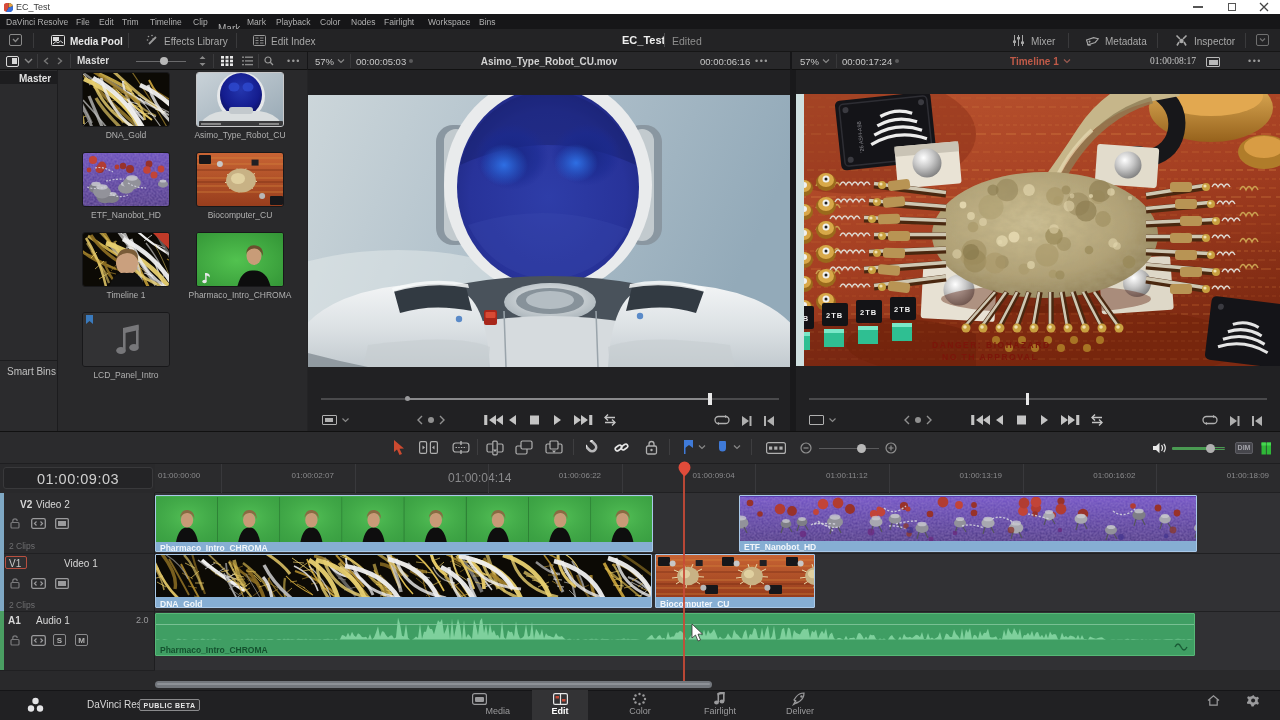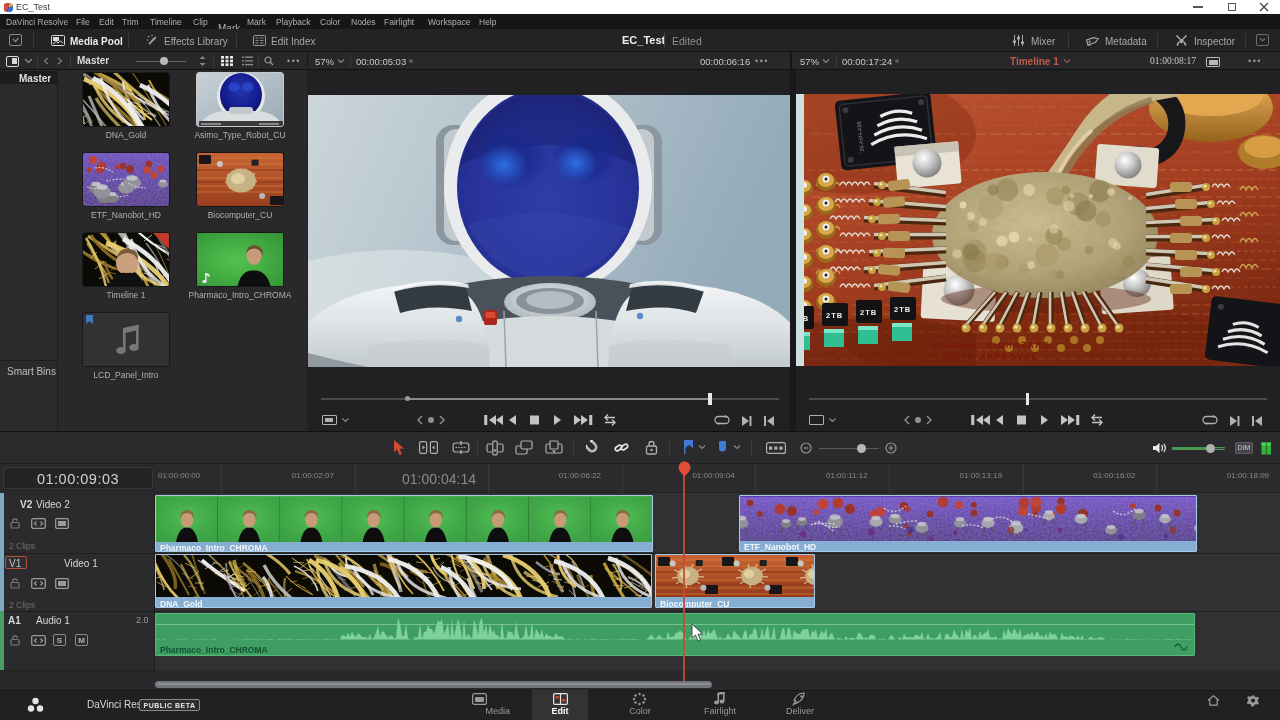--- a/index.html
+++ b/index.html
@@ -30,21 +30,21 @@
 <div class="txt" style="left:122px;top:16.5px;font-size:8.5px;color:#b0b0b0;">Trim</div>
 <div class="txt" style="left:150px;top:16.5px;font-size:8.5px;color:#b0b0b0;">Timeline</div>
 <div class="txt" style="left:193px;top:16.5px;font-size:8.5px;color:#b0b0b0;">Clip</div>
 <div class="txt" style="left:218px;top:23px;font-size:10px;color:#b0b0b0;">Mark</div>
 <div class="txt" style="left:247px;top:16.5px;font-size:8.5px;color:#b0b0b0;">Mark</div>
 <div class="txt" style="left:276px;top:16.5px;font-size:8.5px;color:#b0b0b0;">Playback</div>
 <div class="txt" style="left:320px;top:16.5px;font-size:8.5px;color:#b0b0b0;">Color</div>
 <div class="txt" style="left:351px;top:16.5px;font-size:8.5px;color:#b0b0b0;">Nodes</div>
 <div class="txt" style="left:384px;top:16.5px;font-size:8.5px;color:#b0b0b0;">Fairlight</div>
 <div class="txt" style="left:428px;top:16.5px;font-size:8.5px;color:#b0b0b0;">Workspace</div>
-<div class="txt" style="left:479px;top:16.5px;font-size:8.5px;color:#b0b0b0;">Help</div>
+<div class="txt" style="left:479px;top:16.5px;font-size:8.5px;color:#b0b0b0;">Bins</div>
 <div class="abs" style="left:0;top:29px;width:1280px;height:23px;background:#232325;border-bottom:1px solid #161616;"></div>
 <div class="abs" style="left:9px;top:34px;width:13px;height:12px;border:1px solid #8a8a8a;border-radius:2px;">
       <svg width="11" height="10" viewBox="0 0 11 10">
         <path d="M3 4 l2.5 2.5 L8.5 3" stroke="#8a8a8a" stroke-width="1.3" fill="none"></path>
       </svg>
     </div>
 <div class="abs" style="left:33px;top:33px;width:1px;height:15px;background:#3a3a3c;"></div>
 <svg class="abs" style="left:51px;top:35px" width="14" height="11" viewBox="0 0 14 11">
 <rect x="0.5" y="0.5" width="13" height="10" rx="1" fill="none" stroke="#dcdcdc"></rect>
 <rect x="2" y="2" width="6" height="4" fill="#dcdcdc"></rect>
@@ -149,20 +149,21 @@
     </svg>
 <div class="txt" style="left:287px;top:56px;font-size:9px;color:#999;letter-spacing:1.5px;">•••</div>
 <div class="abs" style="left:307px;top:52px;width:1px;height:18px;background:#161618;"></div>
 <div class="txt" style="left:315px;top:56px;font-size:9.5px;color:#c8c8c8;">57%</div>
 <svg class="abs" style="left:337px;top:59px" width="8" height="5" viewBox="0 0 8 5">
       <path d="M1 0.5 l3 3 L7 0.5" stroke="#888" stroke-width="1.2" fill="none"></path>
     </svg>
 <div class="abs" style="left:350px;top:54px;width:1px;height:14px;background:#38383a;"></div>
 <div class="txt" style="left:356px;top:56px;font-size:9.5px;color:#c8c8c8;">00:00:05:03</div>
 <div class="abs" style="left:409px;top:59px;width:4px;height:4px;border-radius:50%;background:#5a5a5c;"></div>
+<div class="abs" style="left:308px;top:56px;width:482px;height:12px;text-align:center;font-size:10px;font-weight:bold;color:#d2d2d2;">Asimo_Type_Robot_CU.mov</div>
 <div class="txt" style="left:700px;top:56px;font-size:9.5px;color:#c8c8c8;">00:00:06:16</div>
 <div class="txt" style="left:755px;top:56px;font-size:9px;color:#999;letter-spacing:1.5px;">•••</div>
 <div class="abs" style="left:790px;top:52px;width:2px;height:18px;background:#161618;"></div>
 <div class="txt" style="left:800px;top:56px;font-size:9.5px;color:#c8c8c8;">57%</div>
 <svg class="abs" style="left:822px;top:59px" width="8" height="5" viewBox="0 0 8 5">
       <path d="M1 0.5 l3 3 L7 0.5" stroke="#888" stroke-width="1.2" fill="none"></path>
     </svg>
 <div class="abs" style="left:836px;top:54px;width:1px;height:14px;background:#38383a;"></div>
 <div class="txt" style="left:842px;top:56px;font-size:9.5px;color:#c8c8c8;text-align:center;">00:00:17:24</div>
 <div class="abs" style="left:895px;top:59px;width:4px;height:4px;border-radius:50%;background:#5a5a5c;"></div>
@@ -1095,21 +1096,21 @@
       <rect x="5.6" y="0.5" width="4.4" height="12" fill="#2fb838"></rect>
 <rect x="0.5" y="0.5" width="4.4" height="3" fill="#45d84f"></rect>
       <rect x="5.6" y="0.5" width="4.4" height="3" fill="#45d84f"></rect>
     </svg>
 <div class="abs" style="left:0;top:464px;width:1280px;height:226px;background:#29292b;"></div>
 <div class="abs" style="left:155px;top:464px;width:1125px;height:29px;background:#2b2b2d;border-bottom:1px solid #202022;"></div>
 <div class="abs" style="left:3px;top:467px;width:150px;height:22px;background:#242426;border:1px solid #39393b;border-radius:3px;"></div>
 <div class="abs" style="left:3px;top:471px;width:150px;text-align:center;font-size:14.5px;color:#d0d0d0;letter-spacing:0.5px;">01:00:09:03</div>
 <div class="txt" style="left:158.0px;top:471px;font-size:8px;color:#8a8a8c;">01:00:00:00</div>
 <div class="txt" style="left:291.6px;top:471px;font-size:8px;color:#8a8a8c;">01:00:02:07</div>
-<div class="txt" style="left:402px;top:471px;font-size:14px;color:#8a8a8c;">01:00:04:14</div>
+<div class="txt" style="left:448px;top:471px;font-size:12px;color:#8a8a8c;">01:00:04:14</div>
 <div class="txt" style="left:558.8px;top:471px;font-size:8px;color:#8a8a8c;">01:00:06:22</div>
 <div class="txt" style="left:692.4px;top:471px;font-size:8px;color:#8a8a8c;">01:00:09:04</div>
 <div class="txt" style="left:826.0px;top:471px;font-size:8px;color:#8a8a8c;">01:00:11:12</div>
 <div class="txt" style="left:959.6px;top:471px;font-size:8px;color:#8a8a8c;">01:00:13:19</div>
 <div class="txt" style="left:1093.2px;top:471px;font-size:8px;color:#8a8a8c;">01:00:16:02</div>
 <div class="txt" style="left:1226.8px;top:471px;font-size:8px;color:#8a8a8c;">01:00:18:09</div>
 <div class="abs" style="left:221.0px;top:464px;width:1px;height:29px;background:#39393c;"></div>
 <div class="abs" style="left:354.6px;top:464px;width:1px;height:29px;background:#39393c;"></div>
 <div class="abs" style="left:488.2px;top:464px;width:1px;height:29px;background:#39393c;"></div>
 <div class="abs" style="left:621.8px;top:464px;width:1px;height:29px;background:#39393c;"></div>

